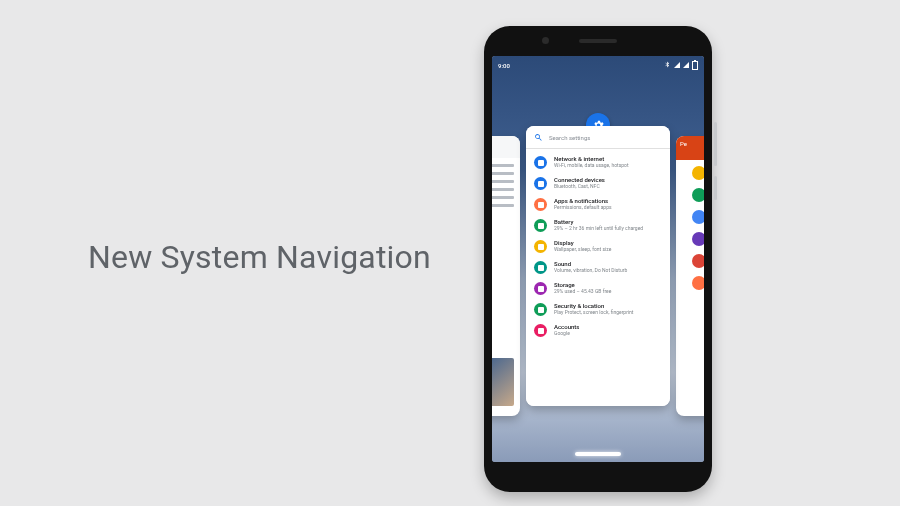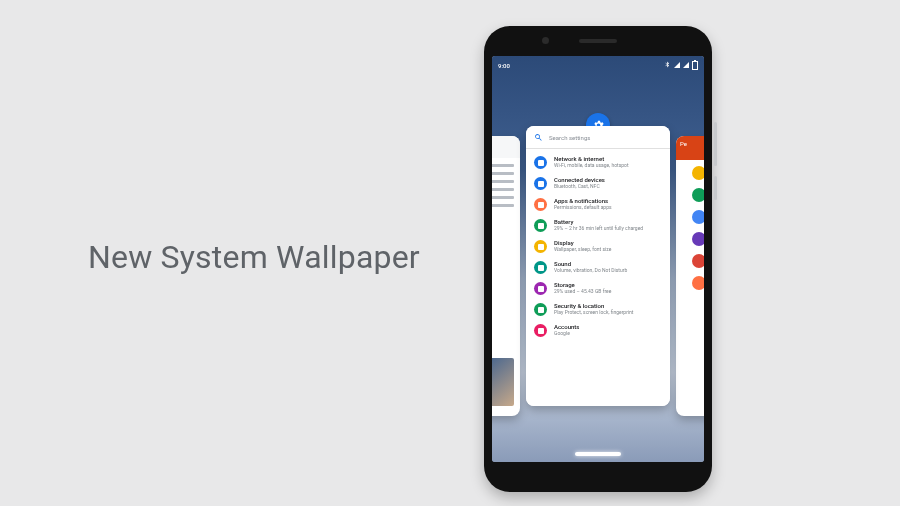--- a/index.html
+++ b/index.html
@@ -75,21 +75,21 @@
 
   
   .navpill{position:absolute;bottom:6px;left:50%;transform:translateX(-50%);
     width:46px;height:4px;border-radius:3px;background:#fff;
     box-shadow:0 0 4px rgba(255,255,255,0.8);}
 </style>
 </head>
 <body>
 
 <div class="stage">
-  <div class="headline">New System Wallpaper</div>
+  <div class="headline">New System Navigation</div>
 
   <div class="phone">
     <div class="side-btn b1"></div>
     <div class="side-btn b2"></div>
     <div class="earpiece"></div>
     <div class="cam"></div>
 
     <div class="screen">
       <div class="wall"></div>
 

